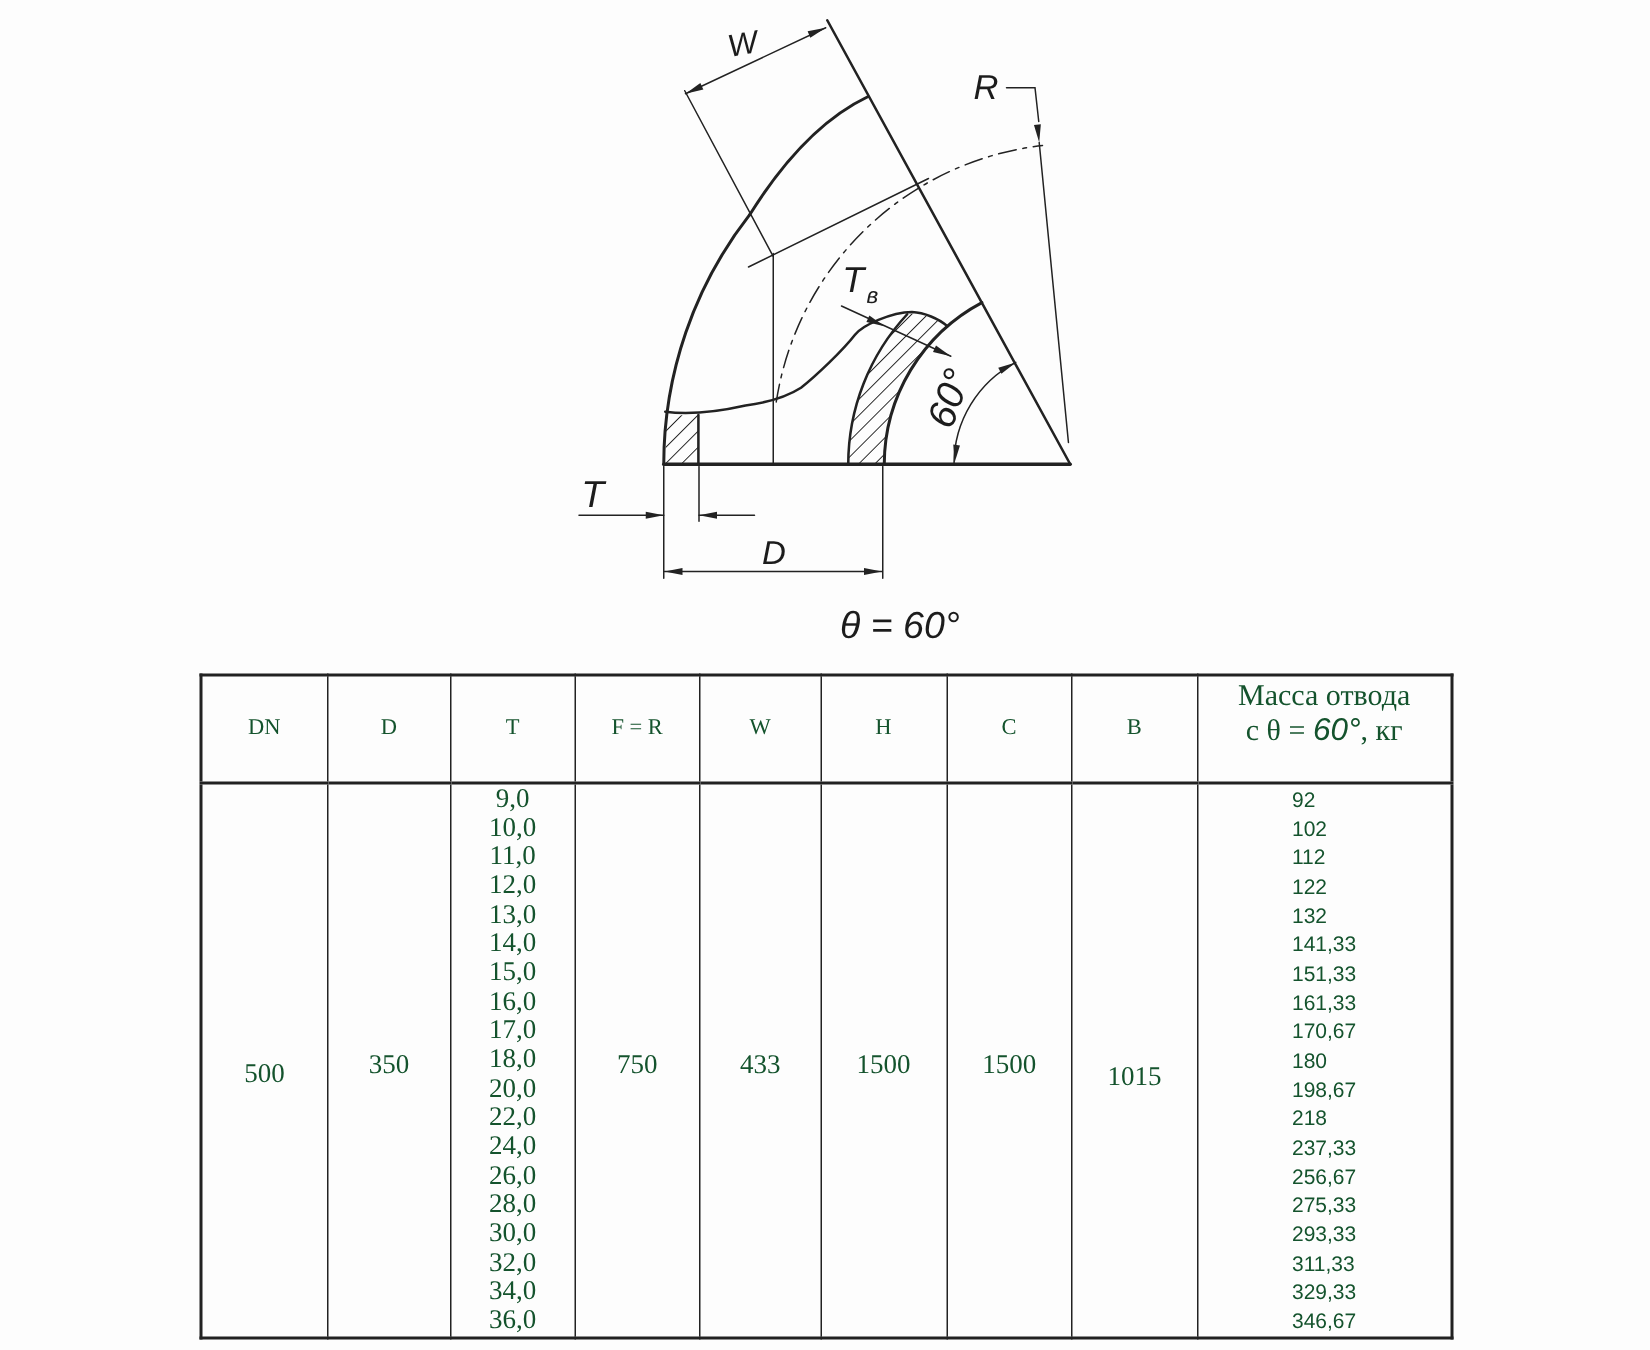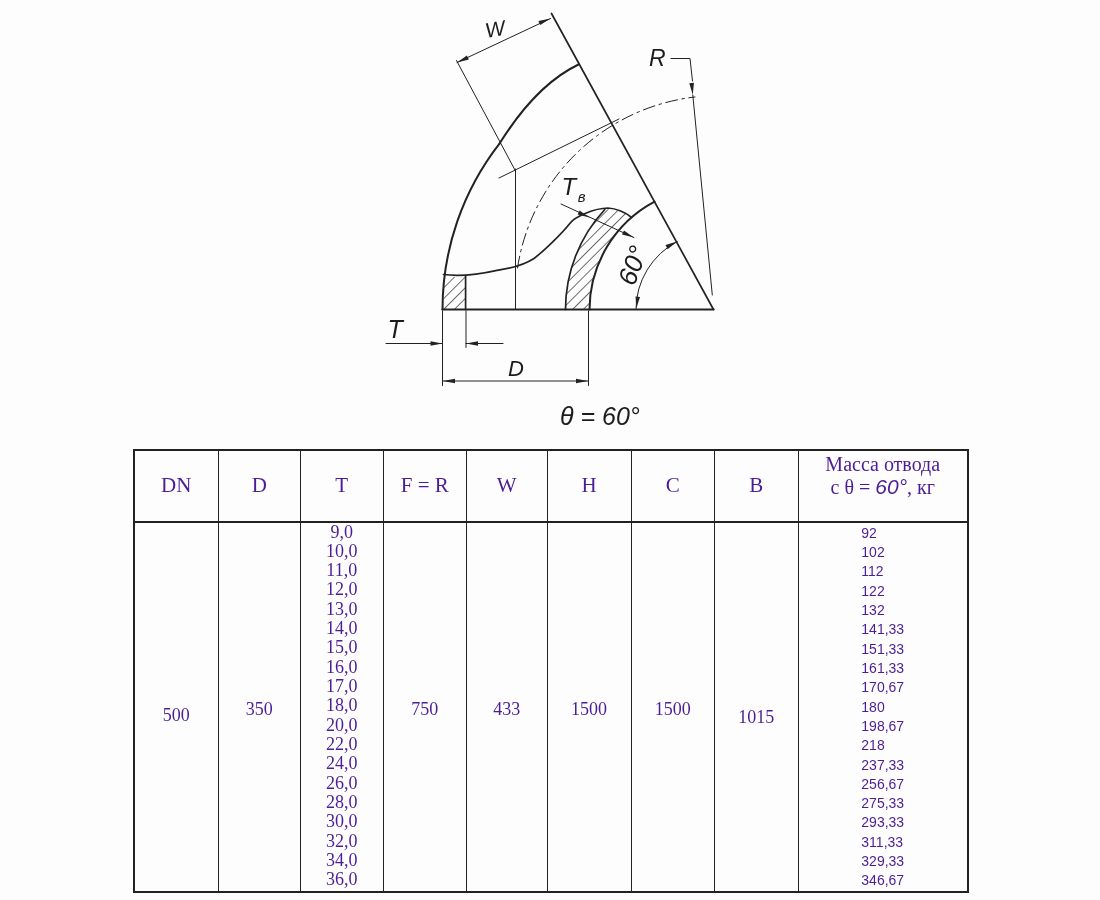--- a/index.html
+++ b/index.html
@@ -3,24 +3,24 @@
 <meta charset="utf-8">
 <style>
 html,body{margin:0;padding:0;background:#fdfdfd;}
 #page{position:relative;width:1100px;height:900px;background:#fdfdfd;overflow:hidden;
   font-family:"Liberation Serif",serif;color:#1c1c1c;}
 #draw{position:absolute;left:0;top:0;}
 .lbl{font-family:"Liberation Sans",sans-serif;font-style:italic;fill:#1c1c1c;}
 #tblwrap{position:absolute;left:133px;top:449px;}
 table{border-collapse:collapse;table-layout:fixed;width:834px;}
 td{border-left:1.6px solid #222;padding:0;text-align:center;vertical-align:middle;
-   font-family:"Liberation Serif",serif;font-size:18px;color:#4c1d95;}
+   font-family:"Liberation Serif",serif;font-size:18px;color:#14532d;}
 td:first-child{border-left:none;}
 table{border:2px solid #222;}
-tr.hdr td{border-bottom:2px solid #222;font-size:21px;height:67.5px;}
+tr.hdr td{border-bottom:2px solid #222;font-size:15px;height:67.5px;}
 .stack{line-height:19.32px;}
 .mass{width:fit-content;margin:0 auto;text-align:left;
   font-family:"Liberation Sans",sans-serif;font-weight:normal;font-size:14px;}
 .g60{font-style:italic;font-family:"Liberation Sans",sans-serif;font-size:21px;}
 </style>
 </head>
 <body>
 <div id="page">
 
 <svg id="draw" width="1100" height="900" viewBox="0 0 1100 900">

